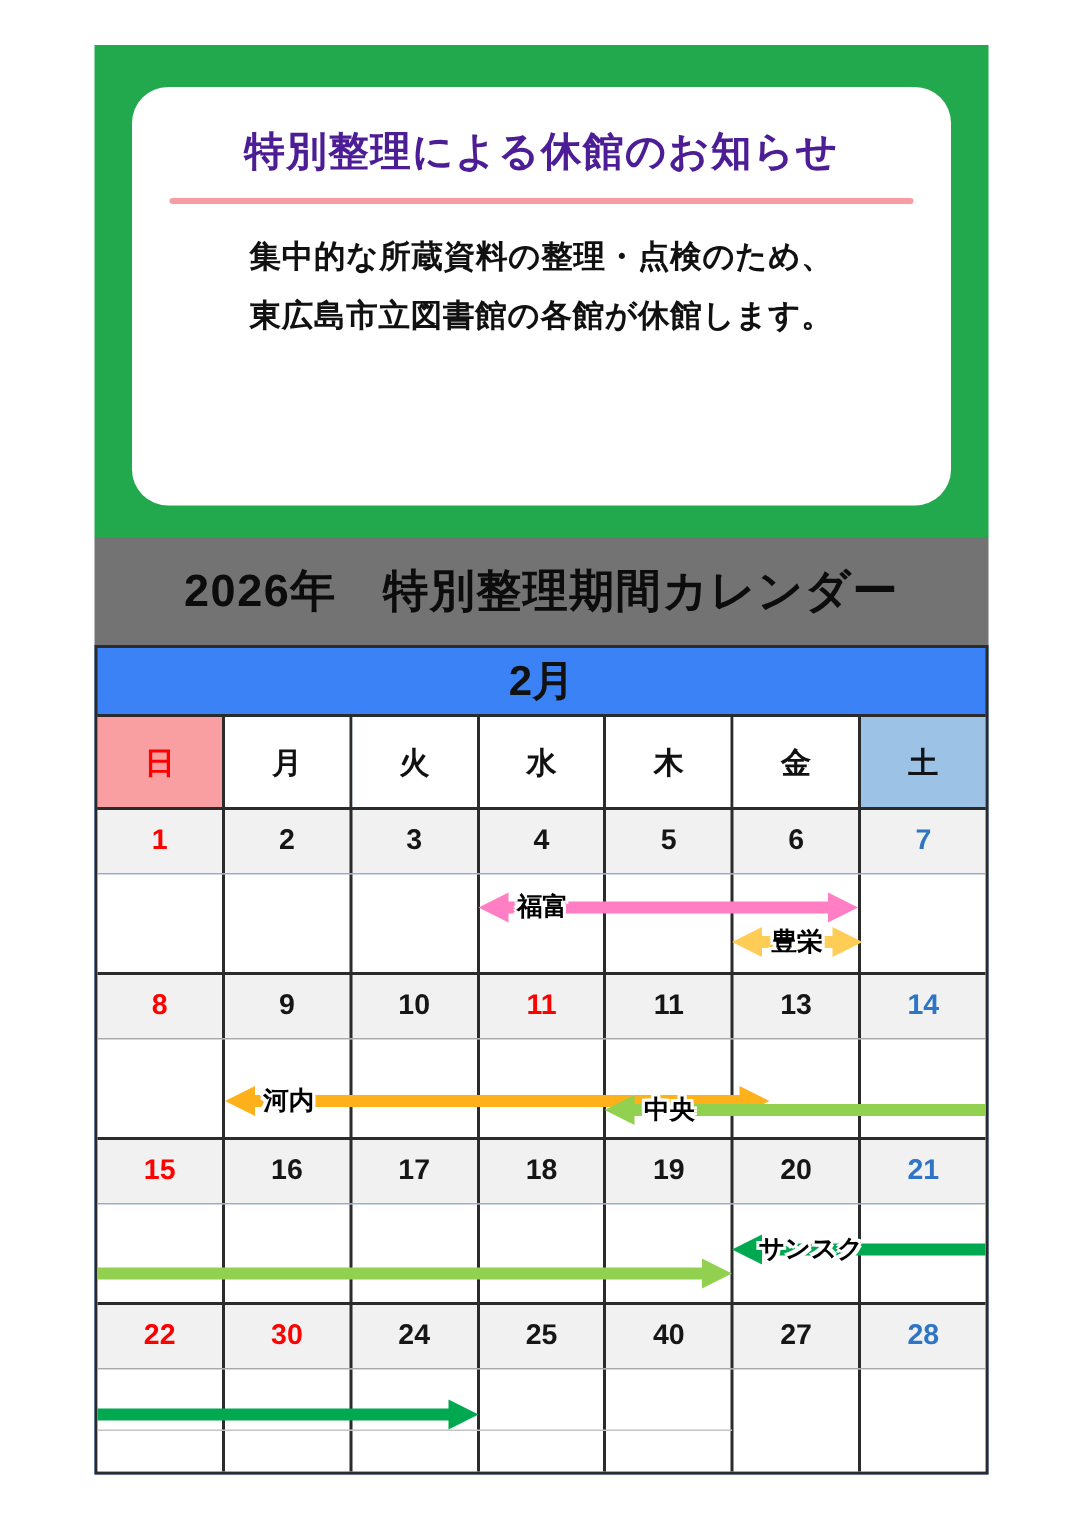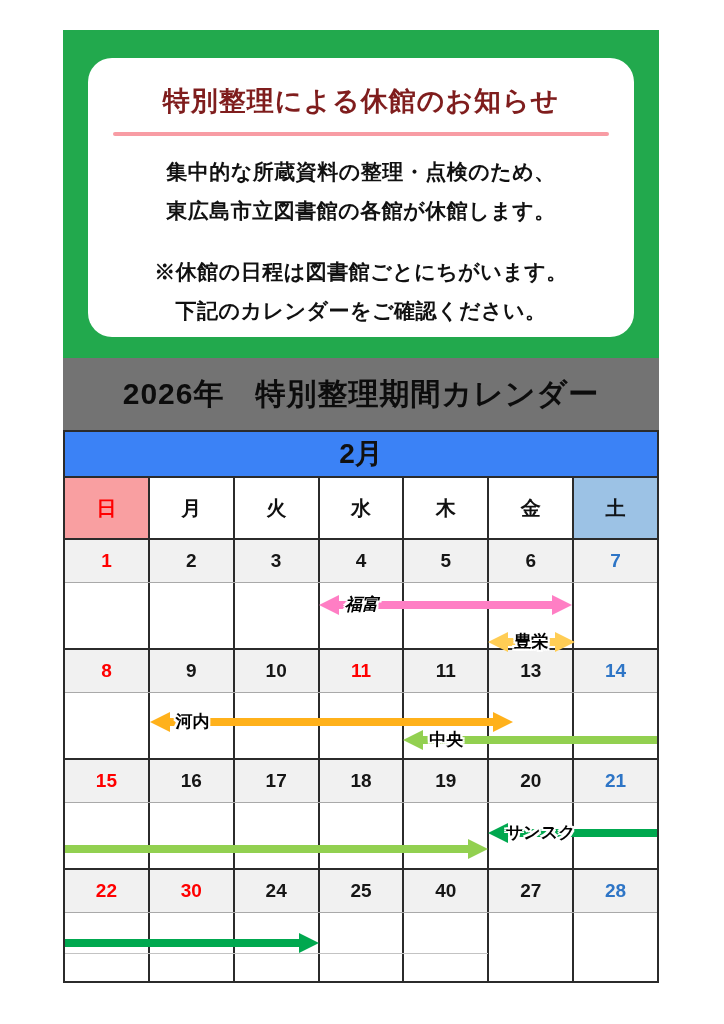--- a/index.html
+++ b/index.html
@@ -3,21 +3,21 @@
 <meta charset="utf-8">
 <style>
   * { margin:0; padding:0; box-sizing:border-box; }
   html,body { background:#ffffff; }
   body { font-family:"Liberation Sans", sans-serif; }
   .page { position:relative; width:724px; height:1024px; background:#fff; overflow:hidden; }
 
   
   .green-band { position:absolute; left:63px; top:30px; width:596px; height:328px; background:#22A94D; }
   .notice-card { position:absolute; left:25px; top:28px; width:546px; height:279px; background:#fff; border-radius:24px; text-align:center; padding-top:24px; }
-  .notice-title { font-size:27px; font-weight:900; color:#7f1d1d; letter-spacing:1px; line-height:38px; }
+  .notice-title { font-size:27px; font-weight:900; color:#4c1d95; letter-spacing:1px; line-height:38px; }
   .notice-underline { height:4px; width:496px; margin:12px auto 0 auto; border-radius:2px; }
   .notice-body { margin-top:16px; font-size:21px; font-weight:700; color:#111; line-height:39px; letter-spacing:0.5px; }
   .notice-note { margin-top:22px; font-size:21px; font-weight:700; color:#111; line-height:39px; letter-spacing:0.5px; }
 
   
   .banner { position:absolute; left:63px; top:358px; width:596px; height:72px; background:#F8E193;
             display:flex; align-items:center; justify-content:center; }
   .banner-title { font-size:30px; font-weight:900; color:#0c0c0c; letter-spacing:1px; }
 
   
@@ -63,24 +63,20 @@
 <div class="page">
 
   <div class="green-band" style="background: rgb(34, 169, 77);">
     <div class="notice-card">
       <div class="notice-title">特別整理による休館のお知らせ</div>
       <div class="notice-underline" style="background: rgb(248, 156, 164);"></div>
       <div class="notice-body">
         <div>集中的な所蔵資料の整理・点検のため、</div>
         <div>東広島市立図書館の各館が休館します。</div>
       </div>
-      <div class="notice-note">
-        <div>※休館の日程は図書館ごとにちがいます。</div>
-        <div>下記のカレンダーをご確認ください。</div>
-      </div>
     </div>
   </div>
 
   <div class="banner" style="background: #737373;">
     <div class="banner-title">2026年　特別整理期間カレンダー</div>
   </div>
 
   <div class="calendar">
     <div class="month-row">2月</div>
     <div class="dow-row">
@@ -173,29 +169,29 @@
             <div class="az-c"></div>
           </div>
         </div>
       </div>
     <div class="arrows-overlay">
       <div class="hairline"></div>
     <div class="arrow" style="left: 253.714px; width: 253.714px; top: 163px;">
           <div class="head-l" style="border-right-color: rgb(255, 126, 196);"></div>
           <div class="head-r" style="border-left-color: rgb(255, 126, 196);"></div>
           <div class="shaft" style="background: rgb(255, 126, 196); left: 14px; right: 14px;"></div>
-          <div class="alabel" style="left: 26px; font-style: italic;">福富</div>
-        </div>
-        <div class="arrow" style="left: 422.857px; width: 87px; top: 200px;">
+          <div class="alabel" style="left: 26px;">福富</div>
+        </div>
+        <div class="arrow" style="left: 422.857px; width: 87px; top: 186px;">
           <div class="head-l" style="border-right-color: rgb(255, 205, 85);"></div>
           <div class="head-r" style="border-left-color: rgb(255, 205, 85);"></div>
           <div class="shaft" style="background: rgb(255, 205, 85); left: 14px; right: 14px;"></div>
           <div class="alabel centered">豊栄</div>
         </div>
-        <div class="arrow" style="left: 84.5714px; width: 363px; top: 280px;">
+        <div class="arrow" style="left: 84.5714px; width: 363px; top: 292px;">
           <div class="head-l" style="border-right-color: rgb(255, 177, 27);"></div>
           <div class="head-r" style="border-left-color: rgb(255, 177, 27);"></div>
           <div class="shaft" style="background: rgb(255, 177, 27); left: 14px; right: 14px;"></div>
           <div class="alabel" style="left: 26px;">河内</div>
         </div>
         <div class="arrow" style="left: 338.286px; width: 253.714px; top: 298px;">
           <div class="head-l" style="border-right-color: rgb(146, 208, 80);"></div>
           <div class="shaft" style="background: rgb(146, 208, 80); left: 14px; right: 0px;"></div>
           <div class="alabel" style="left: 26px;">中央</div>
         </div>

